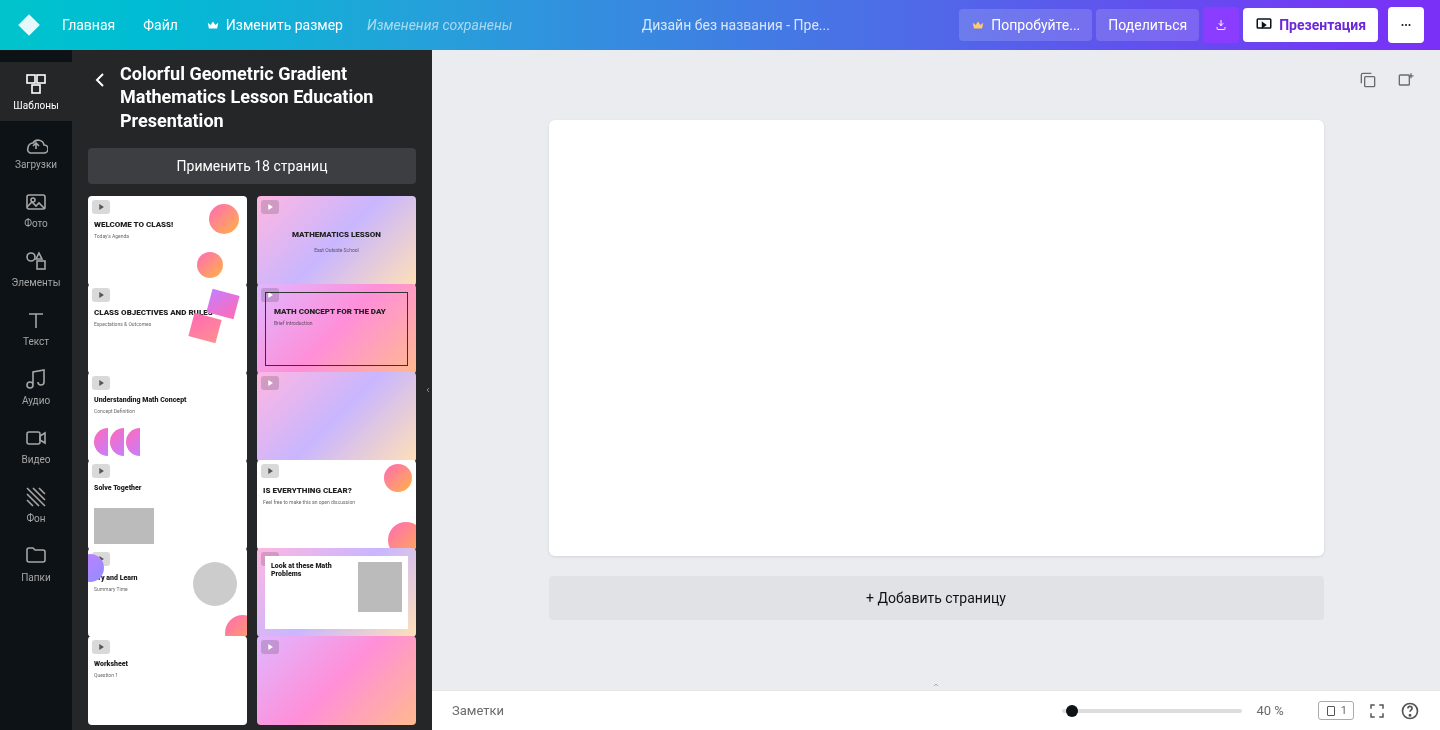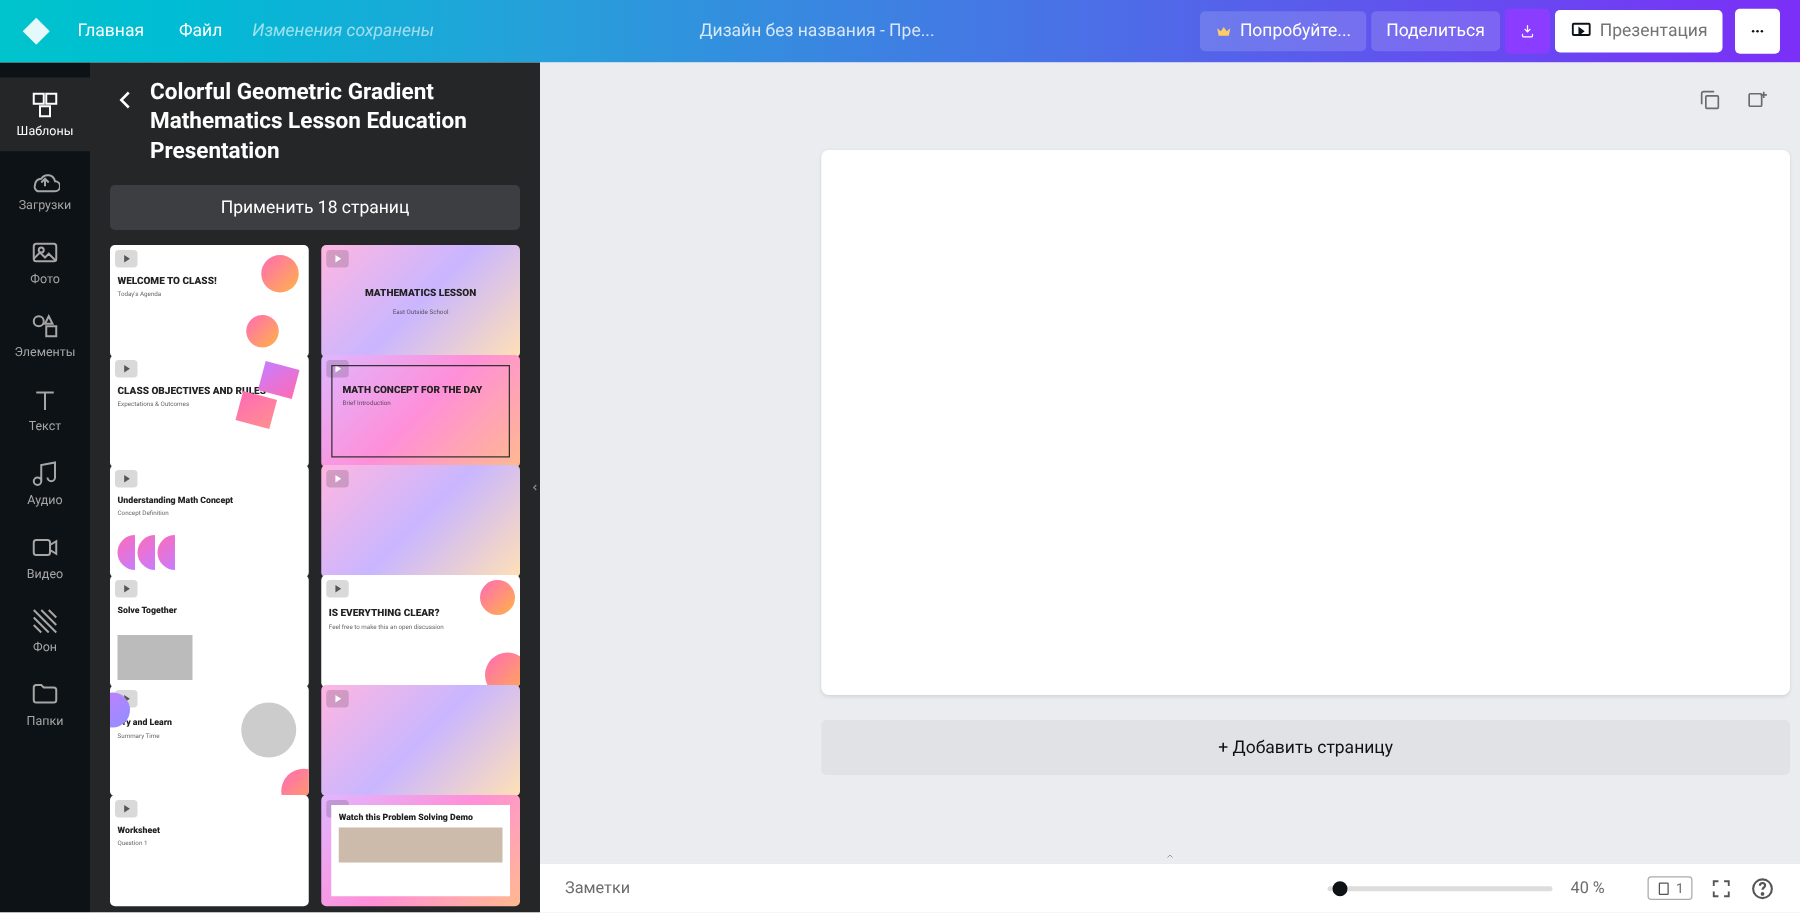--- a/index.html
+++ b/index.html
@@ -8,21 +8,21 @@
 .topbar .logo{width:26px;height:26px;display:flex;align-items:center;margin-right:4px}
 .topbar .menu-item{padding:6px 12px;cursor:pointer}
 .topbar .resize{display:flex;align-items:center;gap:6px}
 .topbar .crown{width:14px;height:14px}
 .topbar .status{color:rgba(255,255,255,0.6);font-style:italic;margin-left:8px}
 .topbar .title{flex:1;text-align:center;color:rgba(255,255,255,0.8);font-size:14px}
 .topbar .btn{padding:8px 12px;border-radius:4px;cursor:pointer;display:flex;align-items:center;gap:6px;font-size:14px}
 .topbar .btn-try{background:rgba(255,255,255,0.15)}
 .topbar .btn-share{background:rgba(255,255,255,0.15)}
 .topbar .btn-dl{background:#8b3dff;width:36px;height:36px;justify-content:center}
-.topbar .btn-present{background:#fff;color:#737373;font-weight:400}
+.topbar .btn-present{background:#fff;color:#6d28d9;font-weight:700}
 .topbar .btn-more{background:#fff;color:#0d1216;width:36px;height:36px;justify-content:center;margin-left:6px}
 .main{flex:1;display:flex;min-height:0}
 .nav{width:72px;background:#0d1216;display:flex;flex-direction:column;align-items:center;padding-top:12px;color:#a6a6a6;font-size:10px}
 .nav-item{width:72px;display:flex;flex-direction:column;align-items:center;gap:4px;padding:10px 0;cursor:pointer}
 .nav-item.active{color:#fff;background:#252627}
 .nav-item svg{width:24px;height:24px}
 .panel{width:360px;background:#252627;color:#fff;display:flex;flex-direction:column;position:relative}
 .panel-header{padding:12px 16px;display:flex;align-items:flex-start;gap:8px}
 .panel-header .back{width:24px;height:24px;margin-top:6px;cursor:pointer;flex-shrink:0}
 .panel-header h2{font-size:18px;font-weight:700;line-height:1.3}
@@ -39,21 +39,21 @@
 .thumb-sub{font-size:5px;opacity:0.7}
 .circle{position:absolute;border-radius:50%}
 .c1{width:30px;height:30px;background:linear-gradient(135deg,#ff6bb5,#ffb347);right:8px;top:8px}
 .c2{width:26px;height:26px;background:linear-gradient(135deg,#ff6bb5,#ffb347);right:24px;bottom:8px}
 .semi-c{position:absolute;width:20px;height:40px;border-radius:40px 0 0 40px}
 .sq{position:absolute;width:28px;height:24px;background:linear-gradient(135deg,#c77dff,#ff6bb5);transform:rotate(15deg)}
 .handle{position:absolute;right:-5px;top:50%;transform:translateY(-50%);width:18px;height:60px;background:#252627;border-radius:0 4px 4px 0;display:flex;align-items:center;justify-content:center;cursor:pointer}
 .canvas-area{flex:1;background:#ebecf0;display:flex;flex-direction:column;position:relative}
 .canvas-tools{position:absolute;right:24px;top:20px;display:flex;gap:18px;color:#6b6b6b}
 .canvas-tools svg{width:20px;height:20px;cursor:pointer}
-.canvas-center{flex:1;display:flex;flex-direction:column;align-items:flex-end;justify-content:center;padding:8px}
+.canvas-center{flex:1;display:flex;flex-direction:column;align-items:center;justify-content:center;padding:24px}
 .slide{width:775px;height:436px;background:#fff;border-radius:6px;box-shadow:0 1px 3px rgba(0,0,0,0.1)}
 .add-page{width:775px;margin-top:20px;padding:14px;background:rgba(0,0,0,0.04);border-radius:4px;text-align:center;font-size:14px;color:#0d1216;cursor:pointer}
 .collapse-handle{position:absolute;bottom:40px;left:50%;transform:translateX(-50%);width:40px;height:10px;display:flex;align-items:center;justify-content:center;cursor:pointer}
 .bottombar{height:40px;border-top:1px solid #e5e5e5;display:flex;align-items:center;padding:0 20px;font-size:13px;color:#6b6b6b;background:#fff}
 .bottombar .notes{flex:1}
 .bottombar .zoom-slider{width:180px;height:4px;background:#ddd;border-radius:2px;position:relative;margin-right:14px}
 .bottombar .zoom-slider .dot{position:absolute;left:4px;top:-4px;width:12px;height:12px;background:#0d1216;border-radius:50%}
 .bottombar .zoom-val{margin-right:20px}
 .bottombar .icon-btn{margin-left:14px;cursor:pointer;display:flex;align-items:center}
 .page-ind{display:flex;align-items:center;border:1px solid #aaa;border-radius:3px;padding:2px 6px;font-size:11px;gap:4px}
@@ -62,20 +62,26 @@
 <body>
 
 <div class="topbar">
   <div class="logo">
     <svg viewBox="0 0 24 24" fill="#fff">
         <path d="M12 2L2 12l10 10 10-10z" opacity="0.9"></path>
       </svg>
   </div>
   <div class="menu-item">Главная</div>
   <div class="menu-item">Файл</div>
+  <div class="menu-item resize">
+    <svg class="crown" viewBox="0 0 24 24" fill="#fff">
+        <path d="M5 18h14l2-10-5 4-4-6-4 6-5-4z"></path>
+      </svg>
+    <span>Изменить размер</span>
+  </div>
   <div class="status">Изменения сохранены</div>
   <div class="title">Дизайн без названия - Пре...</div>
   <div class="btn btn-try">
     <svg class="crown" viewBox="0 0 24 24" fill="#ffcc66">
         <path d="M5 18h14l2-10-5 4-4-6-4 6-5-4z"></path>
       </svg>
     <span>Попробуйте...</span>
   </div>
   <div class="btn btn-share">Поделиться</div>
   <div class="btn btn-dl">
@@ -268,40 +274,42 @@
         <div style="position:absolute;right:10px;top:14px;width:44px;height:44px;border-radius:50%;background:#ccc"></div>
         <div style="position:absolute;left:-12px;top:6px;width:28px;height:28px;border-radius:50%;background:linear-gradient(135deg,#c77dff,#8f8fff)"></div>
         <div style="position:absolute;right:-14px;bottom:-14px;width:36px;height:36px;border-radius:50%;background:linear-gradient(135deg,#ff6bb5,#ffb347)"></div>
       </div>
       <div class="thumb gr1">
         <div class="badge">
             <svg viewBox="0 0 24 24" fill="#fff">
               <path d="M8 5v14l11-7z"></path>
             </svg>
           </div>
+        <div style="background:#fff;position:absolute;inset:8px;padding:6px;display:flex;gap:6px">
+          <div style="flex:1">
+            <div class="thumb-title" style="margin-top:0;font-size:7px">Look at these Math Problems</div>
+          </div>
+          <div style="width:44px;height:50px;background:#bbb"></div>
+        </div>
       </div>
       <div class="thumb">
         <div class="badge">
             <svg viewBox="0 0 24 24" fill="#555">
               <path d="M8 5v14l11-7z"></path>
             </svg>
           </div>
         <div class="thumb-title" style="font-size:7px">Worksheet</div>
         <div class="thumb-sub">Question 1</div>
       </div>
       <div class="thumb gr2">
         <div class="badge">
             <svg viewBox="0 0 24 24" fill="#fff">
               <path d="M8 5v14l11-7z"></path>
             </svg>
           </div>
-        <div style="background:#fff;position:absolute;inset:8px;padding:6px">
-          <div class="thumb-title" style="margin-top:0;font-size:7px">Watch this Problem Solving Demo</div>
-          <div style="width:100%;height:28px;background:#cba;margin-top:4px"></div>
-        </div>
       </div>
     </div>
     <div class="handle">
       <svg width="8" height="12" viewBox="0 0 24 24" fill="none" stroke="#888" stroke-width="3">
           <path d="M15 6l-6 6 6 6"></path>
         </svg>
     </div>
   </div>
 
   <div class="canvas-area">

